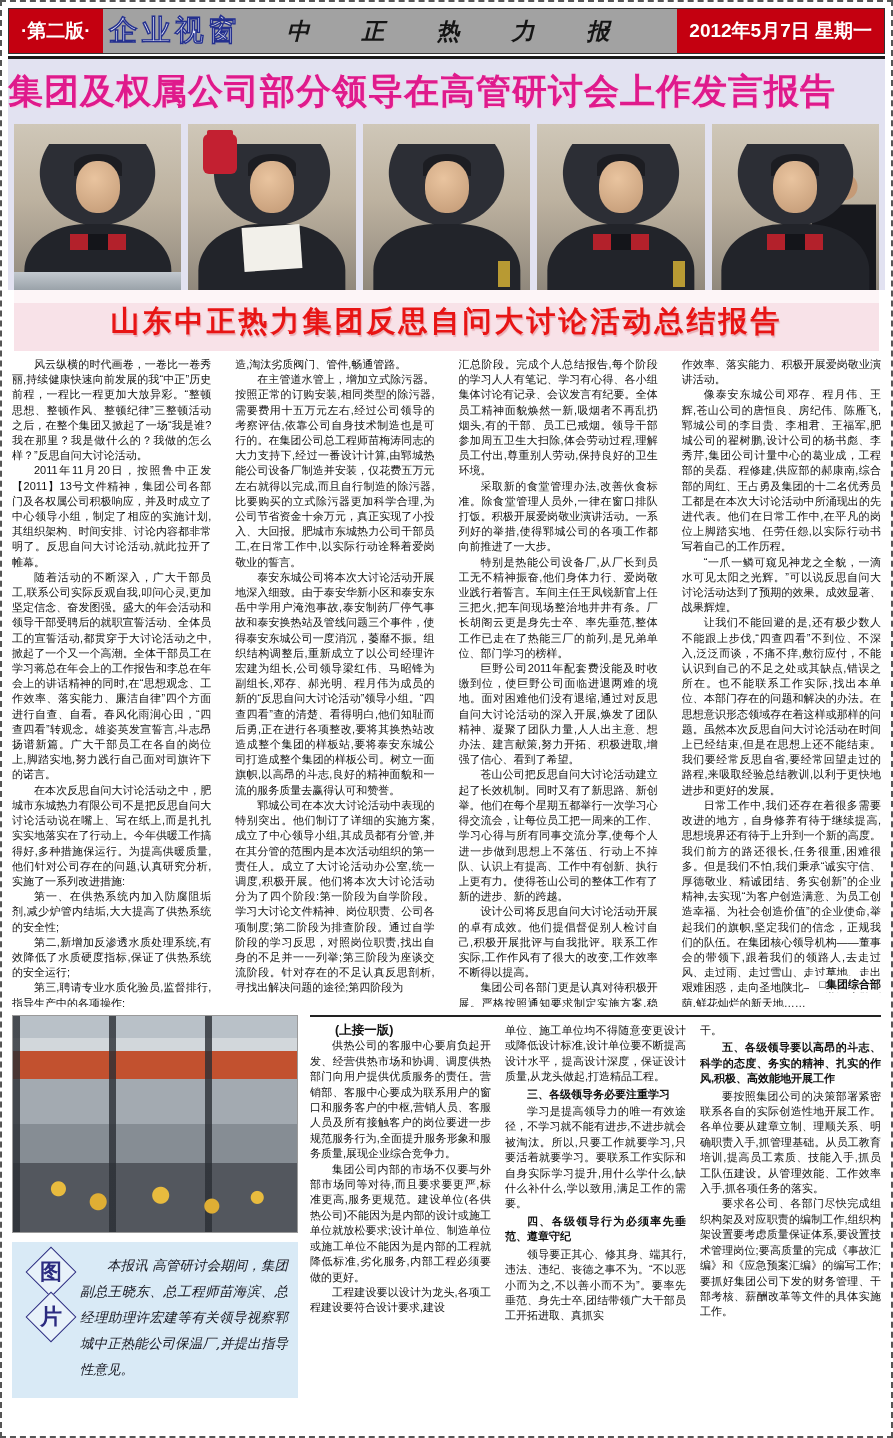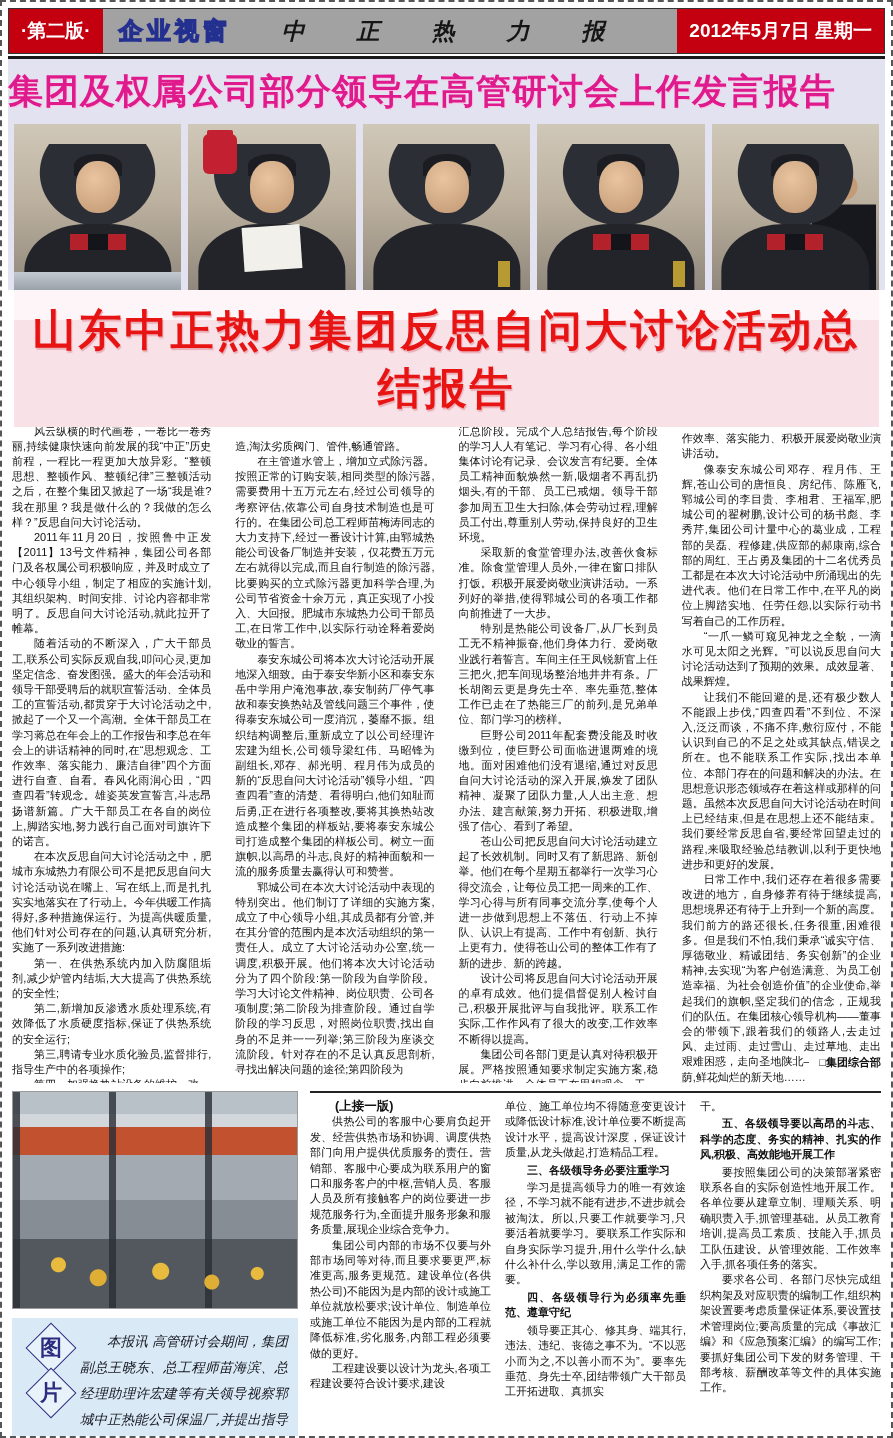--- a/index.html
+++ b/index.html
@@ -4,21 +4,21 @@
 <style>
   html,body{margin:0;padding:0;background:#e8e8e8;}
   .page{
     position:relative;width:893px;height:1438px;margin:0 auto;background:#fff;
     border:2px dashed #555;box-sizing:border-box;overflow:hidden;
     font-family:"Liberation Sans",sans-serif;color:#111;
   }
   
   .topbar{display:flex;align-items:stretch;height:44px;margin:6px 6px 0;background:#a2a2a2;border:1px solid #333;}
   .red-badge{background:#c40010;color:#fff;font-weight:bold;font-size:19px;display:flex;align-items:center;padding:0 12px;white-space:nowrap;}
-  .section-title{display:flex;align-items:center;font-size:24px;font-weight:700;letter-spacing:4px;margin-left:16px;color:#e8eaf6;-webkit-text-stroke:1.4px #24308f;text-shadow:0 0 1px #24308f;}
+  .section-title{display:flex;align-items:center;font-size:29px;font-weight:400;letter-spacing:4px;margin-left:6px;color:#e8eaf6;-webkit-text-stroke:1.4px #24308f;text-shadow:0 0 1px #24308f;}
   .masthead{flex:1;display:flex;align-items:center;justify-content:center;font-family:"DejaVu Serif",serif;font-weight:bold;font-size:23px;letter-spacing:22px;color:#151515;font-style:italic;}
   .black-rule{height:3px;background:#1a1a1a;margin:2px 6px 0;}
   
   .headline1{margin:0 6px;background:#e2e2f1;text-align:left;font-size:35px;font-weight:900;color:#df1a8c;letter-spacing:1px;padding:9px 0 4px;text-shadow:1px 1px 0 #f7c9e4;}
   
   .photo-strip{margin:0 6px;background:#e2e2f1;display:flex;gap:7px;padding:5px 6px 0;}
   .photo{flex:1;height:166px;position:relative;overflow:hidden;background:linear-gradient(180deg,#cfc7b8 0%,#bdb2a0 45%,#90887c 100%);}
   .photo .head{position:absolute;top:22%;left:50%;width:44px;height:52px;margin-left:-22px;border-radius:46%;background:radial-gradient(circle at 42% 34%,#e9c49f,#c9a17d 80%);}
   .photo .hair{position:absolute;top:18%;left:50%;width:48px;height:22px;margin-left:-24px;border-radius:50% 50% 0 0;background:#1c1d22;}
   .photo .body{position:absolute;bottom:0;left:50%;transform:translateX(-50%);width:88%;height:40%;background:#22242a;border-radius:42% 42% 0 0/70% 70% 0 0;}
@@ -28,23 +28,23 @@
   .photo .bag{position:absolute;top:6%;left:9%;width:34px;height:40px;border-radius:6px;background:#c32031;box-shadow:0 -8px 0 -4px #c32031;z-index:1;}
   .photo .laptop{position:absolute;bottom:0;left:0;right:0;height:11%;background:linear-gradient(180deg,#c3c9cf,#9aa2a9);z-index:2;}
   .photo .paper{position:absolute;bottom:12%;left:50%;transform:translateX(-50%) rotate(-4deg);width:58px;height:44px;background:#f2f0ea;z-index:2;}
   .photo .second{position:absolute;right:2%;top:26%;width:38%;height:74%;z-index:0;
     background:radial-gradient(circle at 50% 16%,#c59a76 0 13px,transparent 14px),linear-gradient(180deg,transparent 0 30%,#17181d 31%);}
   .photo .can{position:absolute;bottom:2%;right:12%;width:12px;height:26px;background:#b89a33;z-index:2;}
   
   .caption-row{margin:0 6px;background:#e2e2f1;display:flex;gap:7px;padding:7px 6px 9px;}
   .caption{flex:1;text-align:center;font-family:"DejaVu Serif",serif;font-style:italic;font-size:12.5px;color:#17171a;white-space:nowrap;overflow:hidden;}
   
-  .headline2{margin:0 12px;background:linear-gradient(180deg,#fdf5f7 0 22%,#f8e2e8 22%);text-align:center;font-size:43px;font-weight:900;color:#e81414;letter-spacing:3px;padding:12px 0 9px;text-shadow:1px 2px 1px #e9aeb6;}
-  
-  .main-cols{display:flex;gap:24px;padding:6px 10px 0;height:650px;overflow:hidden;align-items:center;}
+  .headline2{margin:0 12px;background:linear-gradient(180deg,#fdf5f7 0 22%,#f8e2e8 22%);text-align:center;font-size:29px;font-weight:900;color:#e81414;letter-spacing:3px;padding:12px 0 9px;text-shadow:1px 2px 1px #e9aeb6;}
+  
+  .main-cols{display:flex;gap:24px;padding:6px 10px 0;height:650px;overflow:hidden;}
   .mcol{flex:1;position:relative;overflow:hidden;font-size:11px;line-height:15.2px;text-align:justify;}
   .mcol p{margin:0;text-indent:2em;}
   .mcol p.noindent{text-indent:0;}
   .sig{position:absolute;bottom:15px;right:0;background:#fff;padding:1px 0 0 10px;font-weight:bold;}
   
   .bottom{display:flex;gap:12px;padding:8px 10px 0;}
   .b-left{width:286px;flex:none;}
   .factory-photo{width:286px;height:218px;border:1px solid #9a9a9a;box-sizing:border-box;background:
     radial-gradient(circle at 16% 80%, #e8bb3e 0 7px, transparent 8px),
     radial-gradient(circle at 30% 86%, #dfae34 0 8px, transparent 9px),

